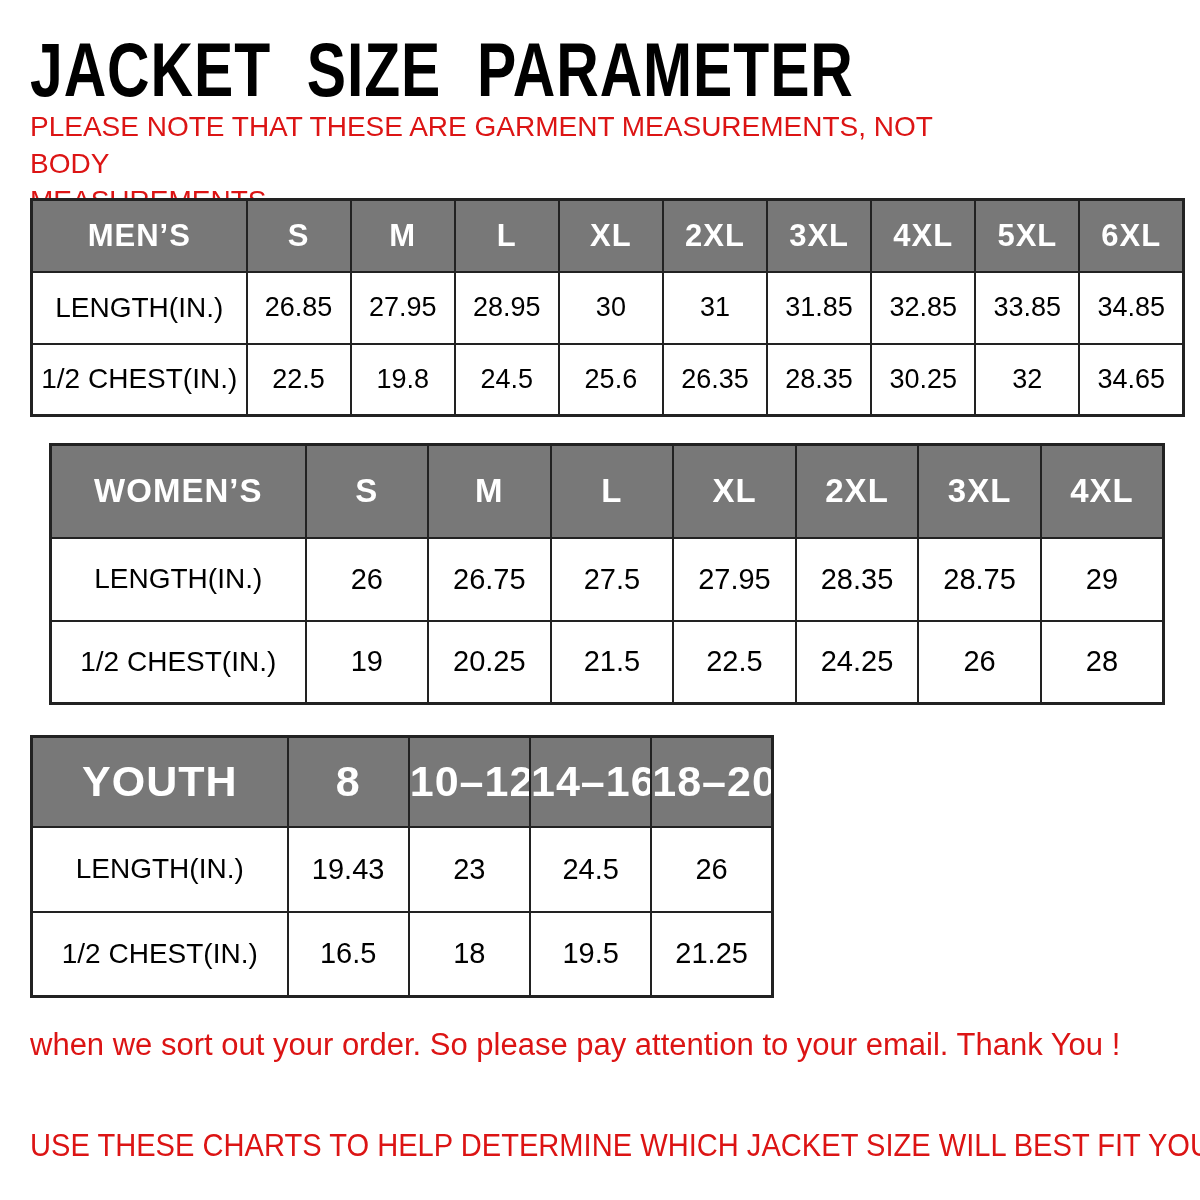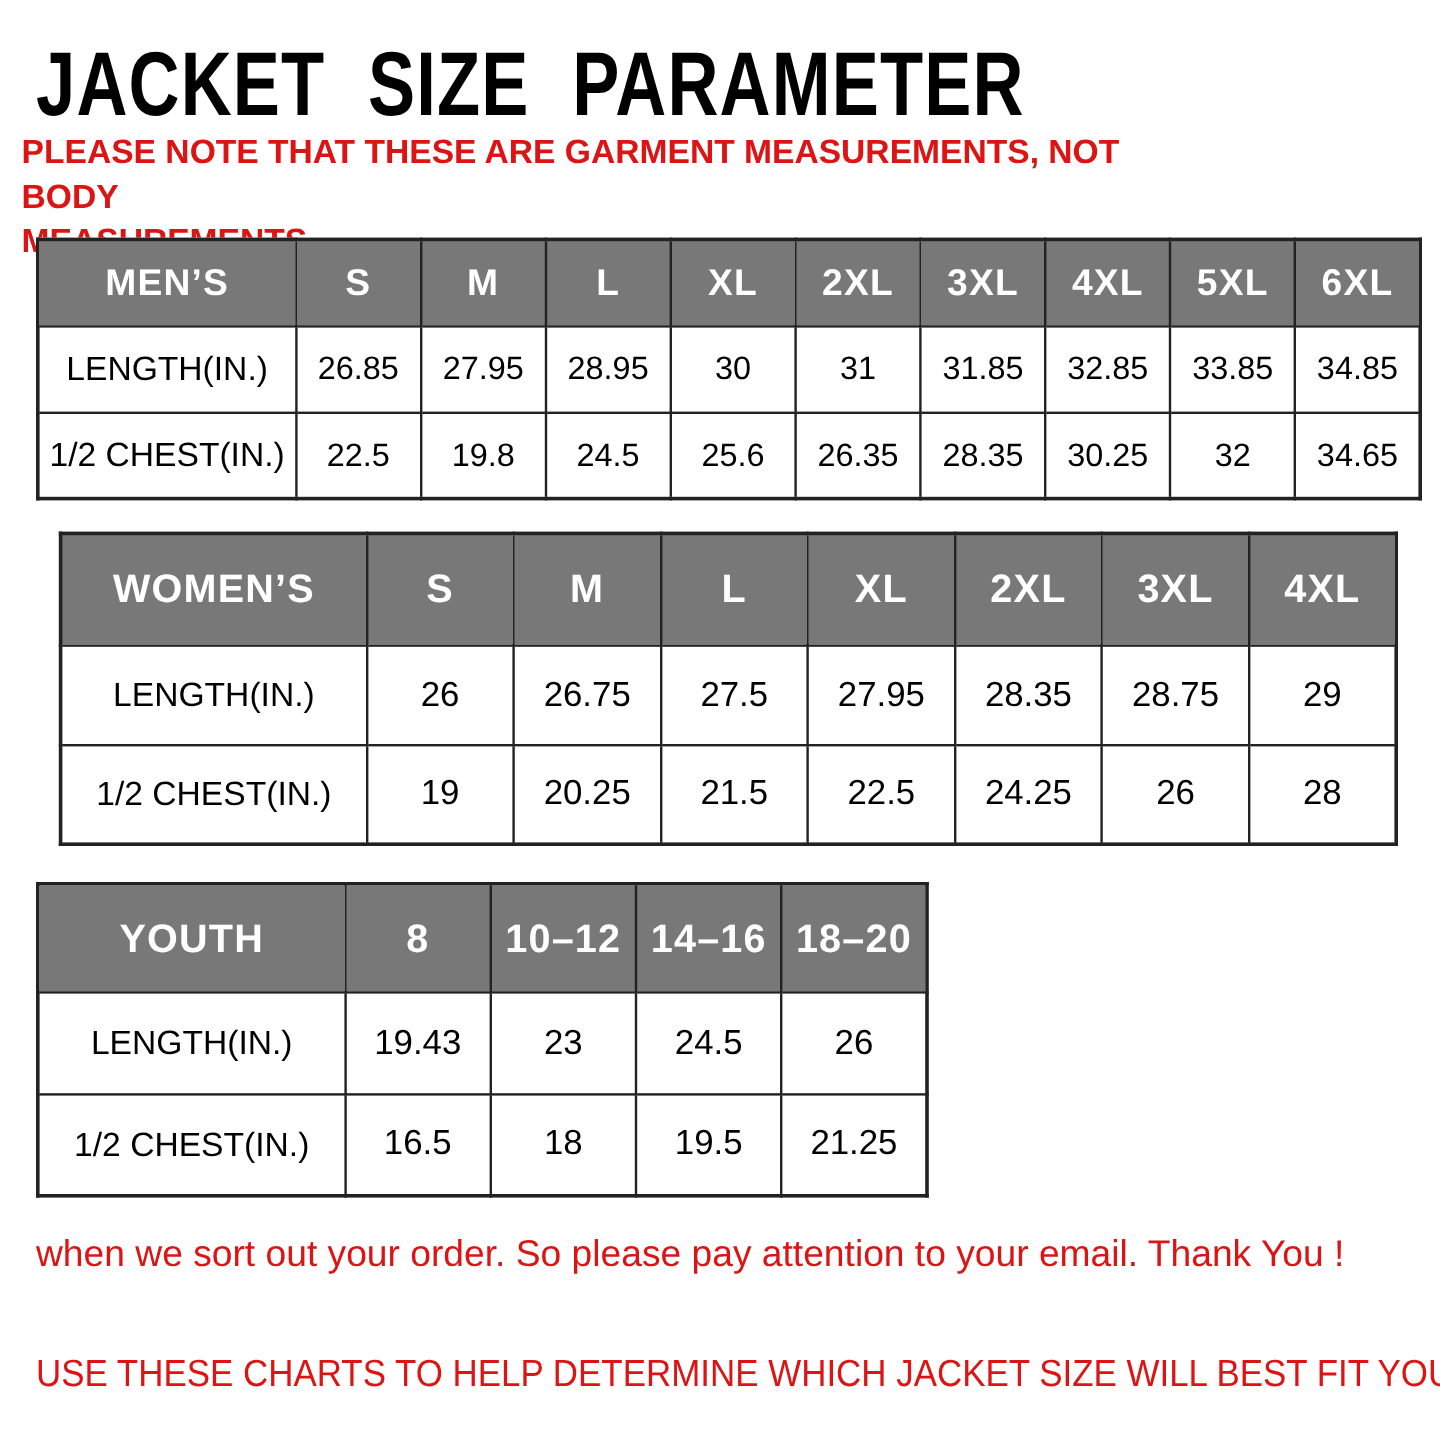--- a/index.html
+++ b/index.html
@@ -16,22 +16,22 @@
   }
   .canvas{position:absolute;inset:0;width:1200px;height:1200px;background:#fff;}
 
   .title{
     position:absolute;left:30px;top:26px;
     font-weight:bold;font-size:64px;color:#000;
     letter-spacing:1px;word-spacing:20px;white-space:nowrap;
     transform:scale(0.92,1.18);transform-origin:0 0;
   }
   .note{
-    position:absolute;left:18px;top:108px;width:960px;
-    color:var(--red);font-size:28px;line-height:37px;font-weight:bold;
+    position:absolute;left:30px;top:108px;width:960px;
+    color:var(--red);font-size:28px;line-height:37px;font-weight:normal;
   }
 
   table.tbl{
     position:absolute;left:30px;
     border-collapse:collapse;table-layout:fixed;
     background:#fff;border:3px solid var(--border);
   }
   .tbl th,.tbl td{
     border:2px solid var(--border);
     text-align:center;vertical-align:middle;
@@ -53,21 +53,21 @@
   .t-womens col.label-col{width:255px;}
   .t-womens thead tr{height:93px;}
   .t-womens tbody tr{height:83px;}
   .t-womens th{font-size:33px;}
   .t-womens td{font-size:29px;}
 
   .t-youth{top:735px;width:744px;}
   .t-youth col.label-col{width:256px;}
   .t-youth thead tr{height:90px;}
   .t-youth tbody tr{height:85px;}
-  .t-youth th{font-size:33px;}
+  .t-youth th{font-size:43px;}
   .t-youth td{font-size:29px;}
 
   .footer-note{
     position:absolute;left:30px;top:1022px;width:1150px;
     color:var(--red);font-size:31px;line-height:46px;
   }
   .footer-cta{
     position:absolute;left:30px;top:1128px;width:1150px;
     color:var(--red);font-size:30px;white-space:nowrap;
     transform:scale(0.97,1.05);transform-origin:0 0;

